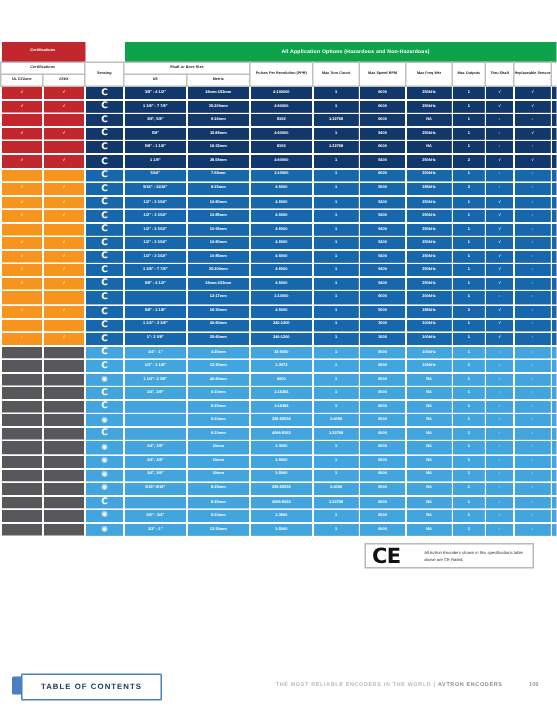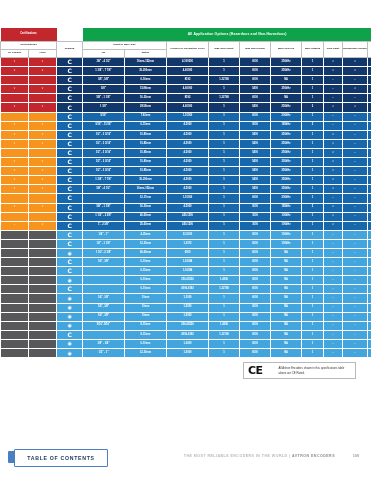--- a/index.html
+++ b/index.html
@@ -43,21 +43,21 @@
 
   
   .gl{display:inline-block;line-height:1;font-weight:bold;}
   .gl-c{font-size:6px;font-family:"DejaVu Sans",sans-serif;}
   .gl-o{font-size:5px;font-family:"DejaVu Sans",sans-serif;letter-spacing:-.4px;}
 
   
   .ce-box{position:absolute;left:243px;top:362px;width:113px;height:17px;
           border:.5px solid #b8b8b8;background:#fff;display:flex;
           align-items:center;padding:0 4px;box-sizing:border-box;}
-  .ce-mark{font-size:11px;font-weight:bold;letter-spacing:-.5px;color:#111;
+  .ce-mark{font-size:14px;font-weight:bold;letter-spacing:-.5px;color:#111;
            font-family:"DejaVu Sans",sans-serif;margin-right:16px;}
   .ce-txt{font-size:2.8px;color:#333;line-height:1.5;}
 
   
   .toc{position:absolute;left:14px;top:449px;width:92px;height:16px;
        background:#ffffff;border:1.2px solid #4a7fc1;border-radius:1px;
        display:flex;align-items:center;justify-content:center;}
   .toc span{font-size:5.2px;font-weight:bold;color:#16365c;letter-spacing:.7px;}
   .toc-tab{position:absolute;left:8px;top:451px;width:14px;height:12px;
            background:#4a7fc1;border-radius:1px;}

